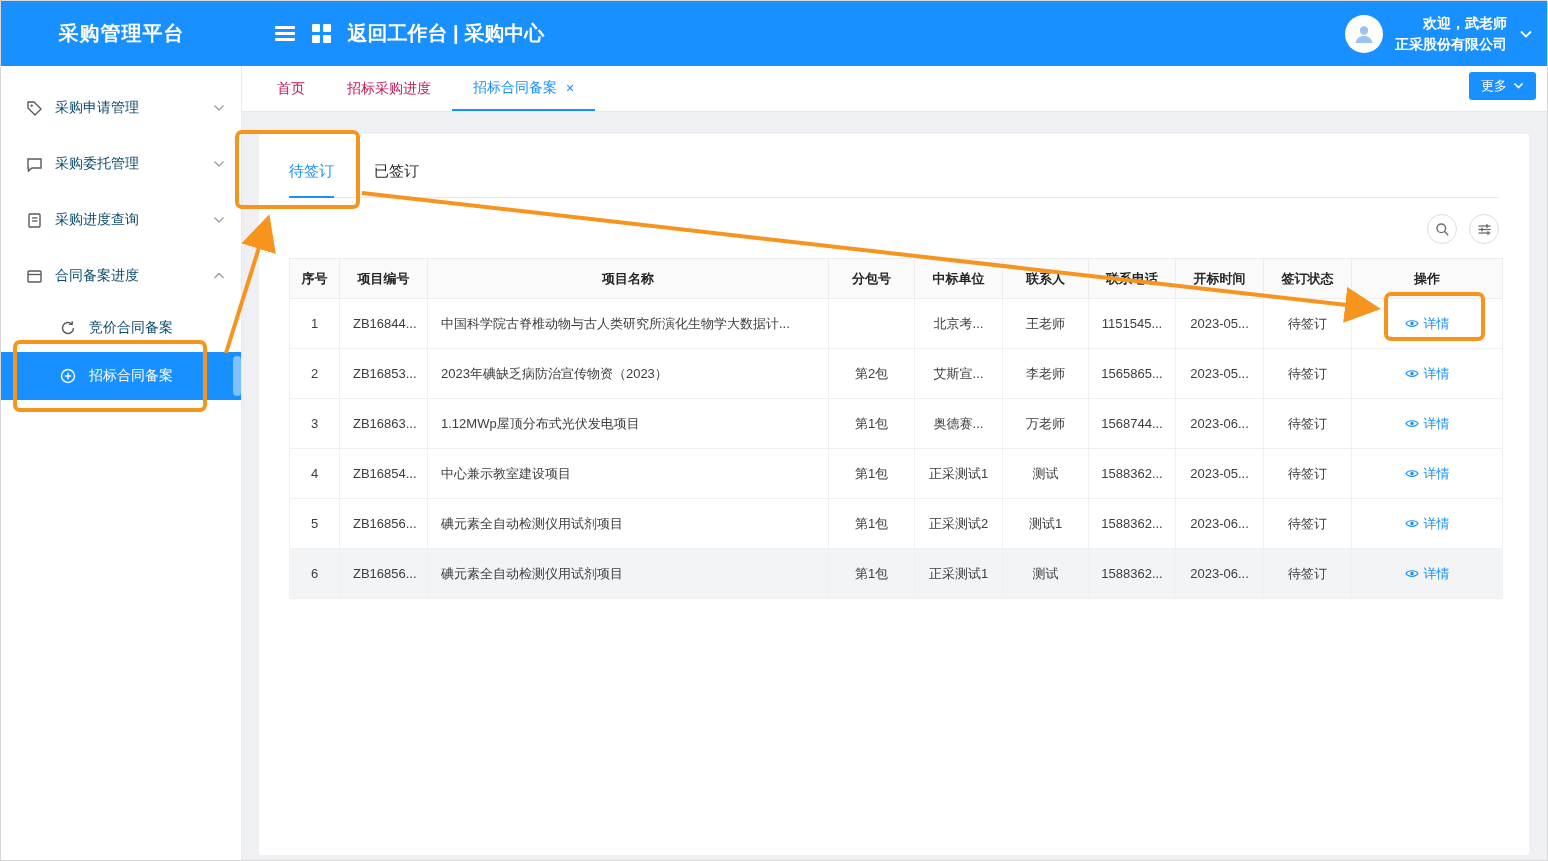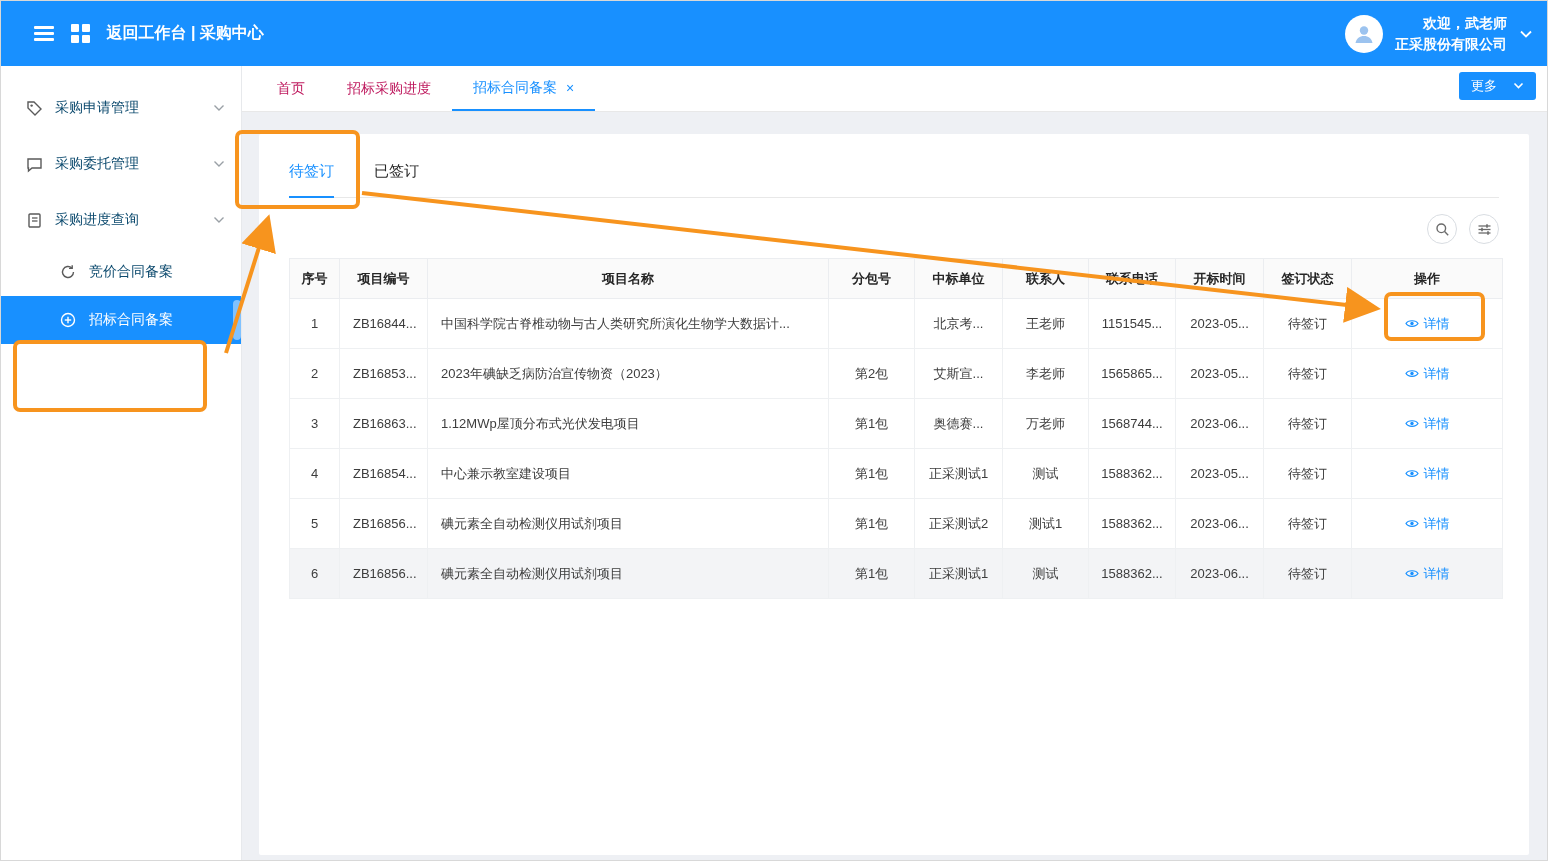--- a/index.html
+++ b/index.html
@@ -8,21 +8,21 @@
   .app { position:relative; width:1548px; height:861px; overflow:hidden; background:#eef0f4; border:1px solid #d8d8d8; }
 
   
   .topbar { position:absolute; top:0; left:0; width:1548px; height:65px; background:#1890ff; display:flex; align-items:center; color:#fff; z-index:5; }
   .logo { width:241px; text-align:center; font-size:20px; font-weight:700; letter-spacing:1px; }
   .topnav { display:flex; align-items:center; gap:17px; padding-left:33px; }
   .hamburger { display:inline-block; cursor:pointer; }
   .hamburger i { display:block; width:20px; height:2.5px; background:#fff; margin:3.5px 0; border-radius:1px; }
   .gridicon { display:grid; grid-template-columns:8px 8px; gap:2.5px; cursor:pointer; }
   .gridicon i { width:8px; height:8px; background:#fff; border-radius:1px; }
-  .navtitle { font-size:16px; font-weight:700; cursor:pointer; white-space:nowrap; }
+  .navtitle { font-size:20px; font-weight:700; cursor:pointer; white-space:nowrap; }
   .userarea { margin-left:auto; display:flex; align-items:center; gap:12px; padding-right:16px; cursor:pointer; }
   .avatar { width:38px; height:38px; border-radius:50%; background:#fff; display:flex; align-items:center; justify-content:center; overflow:hidden; }
   .usertext { display:flex; flex-direction:column; align-items:flex-end; font-size:14px; font-weight:700; line-height:1.5; white-space:nowrap; }
 
   
   .sidebar { position:absolute; top:65px; left:0; width:241px; bottom:0; background:#fff; border-right:1px solid #e7e9ec; padding-top:14px; z-index:4; }
   .menu-item { height:56px; display:flex; align-items:center; padding:0 16px 0 24px; color:#0c4a6e; font-size:14px; cursor:pointer; }
   .micon { width:18px; height:18px; margin-right:12px; display:flex; align-items:center; justify-content:center; color:#5a5a5a; flex:none; }
   .mlabel { flex:1; white-space:nowrap; }
   .mchev { color:#9aa0a6; display:flex; }
@@ -30,21 +30,21 @@
   .menu-item.sub .micon { color:#5a5a5a; }
   .menu-item.active { background:#1890ff; color:#fff; position:relative; }
   .menu-item.active .micon { color:#fff; }
   .menu-item.active .strip { position:absolute; right:0; top:4px; bottom:4px; width:8px; background:rgba(255,255,255,.45); border-radius:4px; }
 
   
   .tabstrip { position:absolute; left:241px; top:65px; right:0; height:46px; background:#fff; border-bottom:1px solid #e8e8e8; display:flex; align-items:stretch; padding-left:14px; z-index:3; }
   .ttab { display:flex; align-items:center; padding:0 21px; font-size:14px; color:#be185d; cursor:pointer; white-space:nowrap; }
   .ttab.active { color:#1890ff; border-bottom:2px solid #1890ff; }
   .ttab .closex { margin-left:9px; font-size:14px; line-height:1; }
-  .more-btn { position:absolute; right:11px; top:6px; height:28px; padding:0 12px; background:#1890ff; color:#fff; border:none; border-radius:3px; font-size:13px; display:flex; align-items:center; gap:16px; cursor:pointer; font-family:inherit; }
+  .more-btn { position:absolute; right:11px; top:6px; height:28px; padding:0 12px; background:#1890ff; color:#fff; border:none; border-radius:3px; font-size:13px; display:flex; align-items:center; gap:6px; cursor:pointer; font-family:inherit; }
 
   
   .content { position:absolute; left:241px; top:111px; right:0; bottom:0; background:#eef0f4;margin-top:8px; }
   .card { position:absolute; left:17px; top:14px; right:18px; bottom:5px; background:#fff; border-radius:2px; padding:0 30px; }
   .panel-tabs { display:flex; gap:40px; padding-top:28px; border-bottom:1px solid #e8e8e8; }
   .ptab { font-size:15px; color:#262626; padding-bottom:15px; cursor:pointer; }
   .ptab.active { color:#1890ff; border-bottom:2px solid #1890ff; margin-bottom:-1px; }
   .toolbar { display:flex; justify-content:flex-end; gap:12px; padding:16px 0 14px; }
   .circle-btn { width:30px; height:30px; border:1px solid #d9dde2; border-radius:50%; background:#fff; display:flex; align-items:center; justify-content:center; color:#6b6b6b; cursor:pointer; }
 
@@ -59,20 +59,21 @@
   
   .annotations { position:absolute; left:0; top:0; width:1548px; height:861px; pointer-events:none; z-index:50; }
   .ann-shape { stroke:#F7941E; stroke-width:4; fill:none; }
 </style>
 </head>
 <body>
 
 <div class="app">
 
   <header class="topbar">
+    <div class="logo">采购管理平台</div>
     <div class="topnav">
       <span class="hamburger">
           <i></i>
           <i></i>
           <i></i>
         </span>
       <span class="gridicon">
           <i></i>
           <i></i>
           <i></i>
@@ -130,20 +131,34 @@
         <svg width="17" height="17" viewBox="0 0 17 17">
             <rect x="3" y="2" width="11" height="13" rx="1" fill="none" stroke="currentColor" stroke-width="1.4"></rect>
             <line x1="6" y1="6" x2="11.5" y2="6" stroke="currentColor" stroke-width="1.3"></line>
             <line x1="6" y1="9" x2="11.5" y2="9" stroke="currentColor" stroke-width="1.3"></line>
           </svg>
       </span>
       <span class="mlabel">采购进度查询</span>
       <span class="mchev">
         <svg width="12" height="8" viewBox="0 0 12 8">
             <polyline points="1.5,1.5 6,6 10.5,1.5" fill="none" stroke="currentColor" stroke-width="1.4"></polyline>
+          </svg>
+      </span>
+    </div>
+    <div class="menu-item">
+      <span class="micon">
+        <svg width="17" height="17" viewBox="0 0 17 17">
+            <rect x="2" y="3" width="13" height="11" rx="1" fill="none" stroke="currentColor" stroke-width="1.4"></rect>
+            <line x1="2" y1="6.5" x2="15" y2="6.5" stroke="currentColor" stroke-width="1.3"></line>
+          </svg>
+      </span>
+      <span class="mlabel">合同备案进度</span>
+      <span class="mchev">
+        <svg width="12" height="8" viewBox="0 0 12 8">
+            <polyline points="1.5,6 6,1.5 10.5,6" fill="none" stroke="currentColor" stroke-width="1.4"></polyline>
           </svg>
       </span>
     </div>
     <div class="submenu">
       <div class="menu-item sub">
         <span class="micon">
           <svg width="16" height="16" viewBox="0 0 16 16">
               <path d="M13.5 8a5.5 5.5 0 1 1-1.7-4" fill="none" stroke="currentColor" stroke-width="1.4"></path>
               <polyline points="12.2,1.2 12.2,4.4 9,4.4" fill="none" stroke="currentColor" stroke-width="1.4"></polyline>
             </svg>

